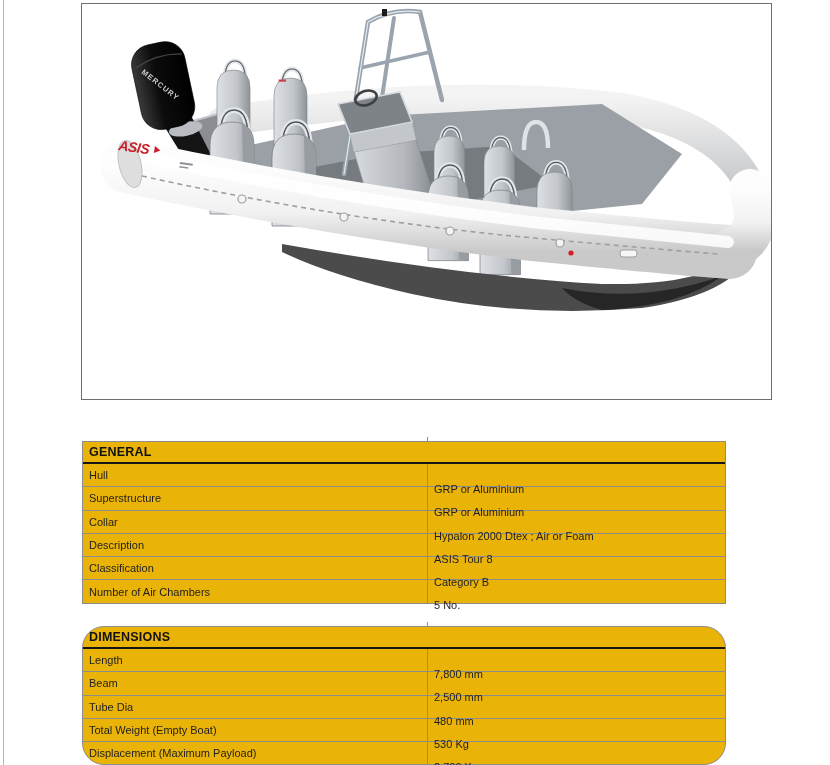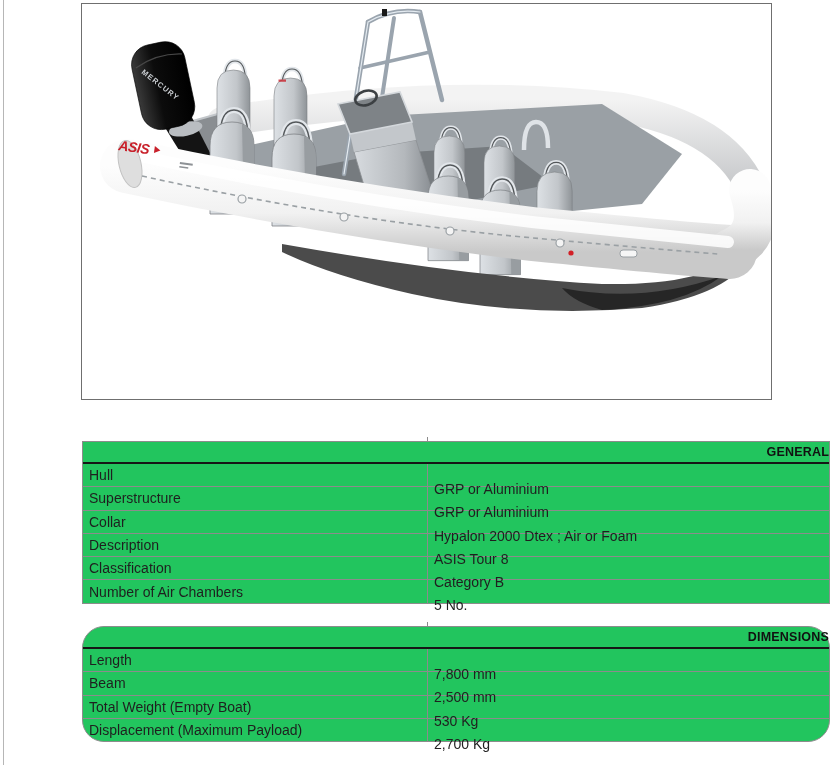--- a/index.html
+++ b/index.html
@@ -7,31 +7,31 @@
     position:relative;width:830px;height:765px;background:#ffffff;overflow:hidden;
     font-family:"Liberation Sans",sans-serif;color:#1f1f1f;
   }
   .page-edge-line{position:absolute;left:3px;top:0;width:1px;height:765px;background:#b6b6b6;}
   .image-panel{
     position:absolute;left:81px;top:3px;width:691px;height:397px;
     border:1px solid #6f6f6f;background:#ffffff;box-sizing:border-box;
   }
   .image-panel svg{display:block;width:100%;height:100%;}
   .spec-table{
-    position:absolute;left:82px;width:748px;background:#22c55e;
-    border:1px solid #8c8c8c;box-sizing:border-box;text-align:right;
+    position:absolute;left:82px;width:644px;background:#eab308;
+    border:1px solid #8c8c8c;box-sizing:border-box;
   }
   .spec-general{top:441px;}
   .spec-dimensions{top:626px;border-radius:22px;}
   .spec-title{
     height:19px;line-height:19px;padding:1px 0 0 6px;
     font-size:12.5px;font-weight:bold;color:#111111;letter-spacing:.2px;
     border-bottom:2px solid #161616;
   }
-  .spec-row{display:flex;height:22.3px;border-bottom:1px solid #8c8c8c;font-size:14px;}
+  .spec-row{display:flex;height:22.3px;border-bottom:1px solid #8c8c8c;font-size:11px;}
   .spec-row:last-child{border-bottom:none;}
   .spec-label{
     width:345px;box-sizing:border-box;border-right:1px solid #8c8c8c;
     padding-left:6px;display:flex;align-items:center;
   }
   .spec-value{flex:1;padding-left:6px;display:flex;align-items:center;margin-top:25px;}
   .divider-tick{position:absolute;left:427px;width:1px;height:4px;background:#8c8c8c;}
   .tick-general{top:437px;}
   .tick-dimensions{top:622px;}
 </style>
@@ -232,20 +232,24 @@
     <div class="spec-title">DIMENSIONS</div>
     <div class="spec-row">
       <div class="spec-label">Length</div>
       <div class="spec-value">7,800 mm</div>
     </div>
     <div class="spec-row">
       <div class="spec-label">Beam</div>
       <div class="spec-value">2,500 mm</div>
     </div>
     <div class="spec-row">
+      <div class="spec-label">Tube Dia</div>
+      <div class="spec-value">480 mm</div>
+    </div>
+    <div class="spec-row">
       <div class="spec-label">Total Weight (Empty Boat)</div>
       <div class="spec-value">530 Kg</div>
     </div>
     <div class="spec-row">
       <div class="spec-label">Displacement (Maximum Payload)</div>
       <div class="spec-value">2,700 Kg</div>
     </div>
   </div>
 </div>
 

